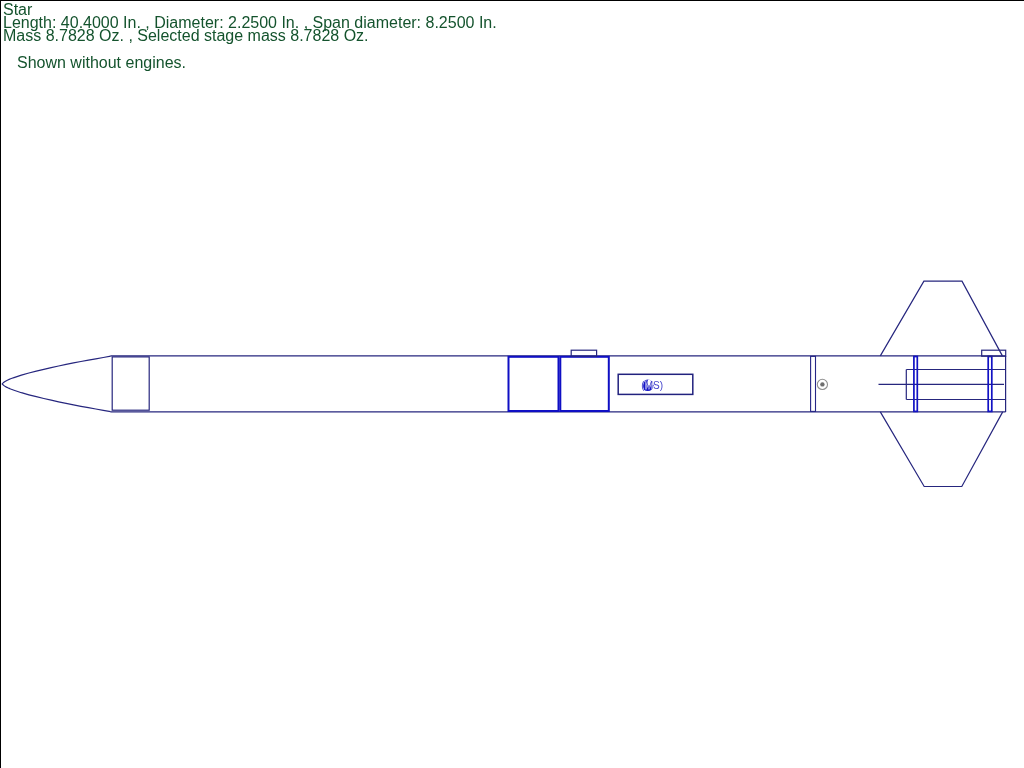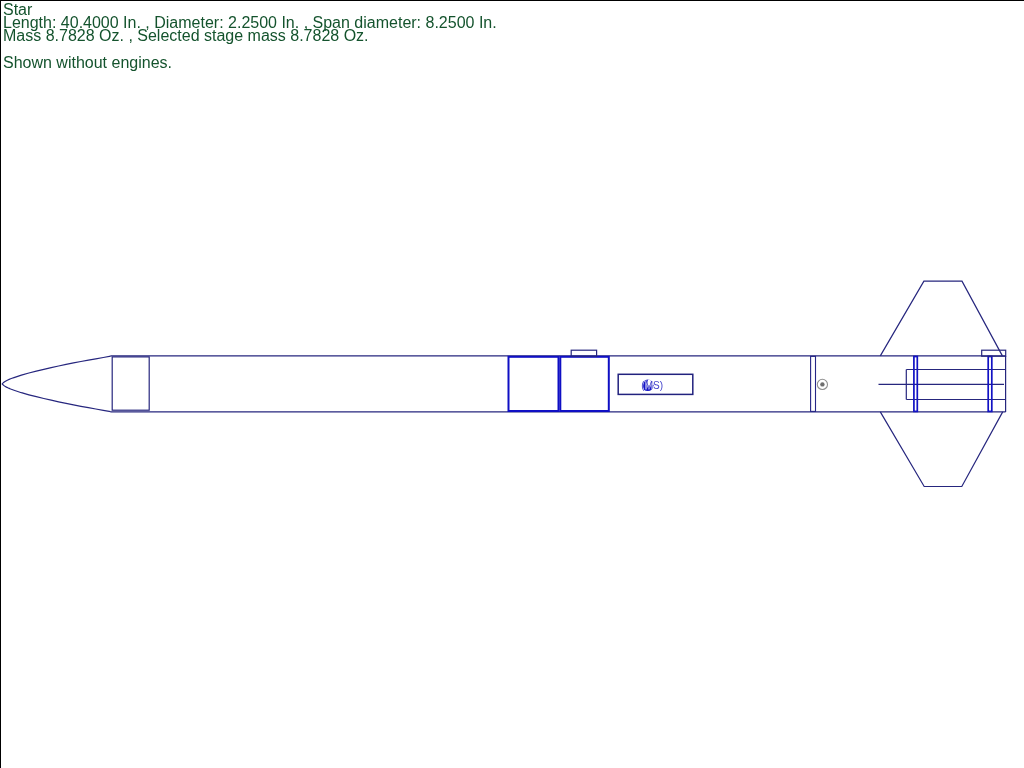--- a/index.html
+++ b/index.html
@@ -14,21 +14,21 @@
 
   <div style="position:absolute;left:0;top:0;width:1px;height:768px;background:#000000;"></div>
 
   <div class="txt" style="top:2.5px;">Star</div>
 
   <div class="txt" style="top:15.8px;">Length: 40.4000 In. , Diameter: 2.2500 In. , Span diameter: 8.2500 In.</div>
 
   <div class="txt" style="top:29.1px;text-align:center;">Mass 8.7828 Oz. , Selected stage mass 8.7828 Oz.</div>
 
 
-  <div class="txt" style="top:55.7px;">Shown without engines.</div>
+  <div class="txt" style="top:55.7px;margin-left:14px;">Shown without engines.</div>
 
   <svg width="1024" height="768" viewBox="0 0 1024 768" style="position:absolute;left:0;top:0;" fill="none">
 
     <path d="M 110.7,356.2 L 103.3,357.5 L 95.8,358.8 L 88.4,360.1 L 80.9,361.5 L 73.5,362.9 L 66.1,364.4 L 58.6,366.0 L 51.2,367.6 L 43.8,369.3 L 36.3,371.1 L 28.9,373.0 L 21.4,375.1 L 14.0,377.6 L 12.0,378.3 L 10.6,378.8 L 9.2,379.4 L 7.8,380.0 L 6.4,380.7 L 5.0,381.5 L 3.6,382.4 L 2.2,383.9 L 3.6,385.4 L 5.0,386.3 L 6.4,387.1 L 7.8,387.8 L 9.2,388.4 L 10.6,389.0 L 12.0,389.5 L 14.0,390.2 L 21.4,392.7 L 28.9,394.8 L 36.3,396.7 L 43.8,398.5 L 51.2,400.2 L 58.6,401.8 L 66.1,403.4 L 73.5,404.9 L 80.9,406.3 L 88.4,407.7 L 95.8,409.0 L 103.3,410.3 L 110.7,411.6" stroke="#26267e" stroke-width="1.2"></path>
 
     <line x1="110.5" y1="355.9" x2="1005.6" y2="355.9" stroke="#26267e" stroke-width="1.2"></line>
 
     <line x1="110.5" y1="411.9" x2="1005.6" y2="411.9" stroke="#26267e" stroke-width="1.2"></line>
 
     <line x1="1005.6" y1="355.9" x2="1005.6" y2="411.9" stroke="#26267e" stroke-width="1.2"></line>

